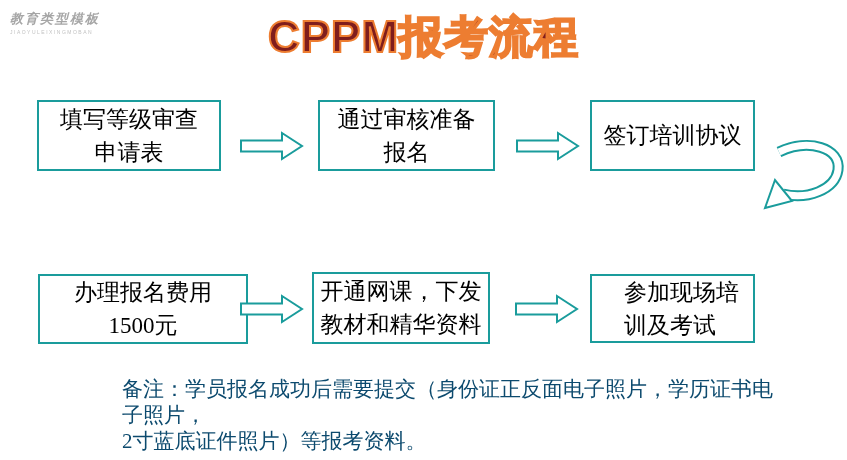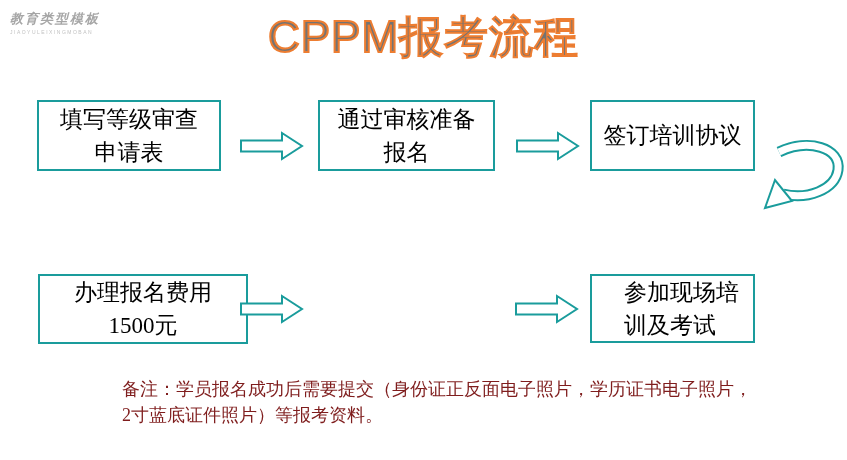--- a/index.html
+++ b/index.html
@@ -7,22 +7,22 @@
     position:relative;width:847px;height:460px;background:#ffffff;
     font-family:"Liberation Sans","DejaVu Sans",sans-serif;overflow:hidden;
   }
   
   .wm{position:absolute;left:10px;top:10px;color:#a9a9a9;}
   .wm-title{font-size:13px;font-weight:bold;font-style:italic;letter-spacing:2px;color:#a6a6a6;}
   .wm-sub{font-size:5px;letter-spacing:1.5px;color:#c2c2c2;margin-top:1px;}
   
   .title{
     position:absolute;left:0;right:0;top:8px;text-align:center;
-    font-size:44px;font-weight:normal;letter-spacing:1px;
-    color:#737373;-webkit-text-stroke:2px #ed7d31;
+    font-size:44px;font-weight:bold;letter-spacing:1px;
+    color:#7f1d1d;-webkit-text-stroke:2px #ed7d31;
   }
   
   .box{
     position:absolute;background:#ffffff;border:2px solid #1a9c9c;
     display:flex;align-items:center;justify-content:center;
     font-family:"Liberation Serif","DejaVu Serif",serif;
     font-size:23px;line-height:33px;color:#000;
     text-align:center;white-space:pre-line;box-sizing:border-box;
   }
   .b1{left:37px;top:100px;width:184px;height:71px;}
@@ -35,21 +35,21 @@
   .arrow{position:absolute;width:64px;height:30px;}
   .a1{left:240px;top:131px;}
   .a2{left:516px;top:131px;}
   .a3{left:240px;top:294px;}
   .a4{left:515px;top:294px;}
   .wrap-arrow{position:absolute;left:763px;top:136px;width:82px;height:78px;}
   
   .note{
     position:absolute;left:122px;top:376px;width:660px;
     font-family:"Liberation Serif","DejaVu Serif",serif;
-    font-size:18px;line-height:26px;color:#7f1d1d;white-space:pre-line;
+    font-size:21px;line-height:26px;color:#0c4a6e;white-space:pre-line;
   }
 </style>
 </head>
 <body>
 
 <div class="slide">
 
   <div class="wm">
     <div class="wm-title">教育类型模板</div>
     <div class="wm-sub">JIAOYULEIXINGMOBAN</div>
@@ -79,20 +79,22 @@
     <polygon points="2,72 29,65 12,44" fill="#ffffff" stroke="#1a9c9c" stroke-width="2"></polygon>
   </svg>
 
   <div class="box b4">办理报名费用
 1500元</div>
 
   <svg class="arrow a3" viewBox="0 0 64 30">
     <polygon points="1,9.5 42,9.5 42,2 62,15 42,28 42,20.5 1,20.5" fill="#ffffff" stroke="#1a9c9c" stroke-width="2"></polygon>
   </svg>
 
+  <div class="box b5">开通网课，下发
+教材和精华资料</div>
 
   <svg class="arrow a4" viewBox="0 0 64 30">
     <polygon points="1,9.5 42,9.5 42,2 62,15 42,28 42,20.5 1,20.5" fill="#ffffff" stroke="#1a9c9c" stroke-width="2"></polygon>
   </svg>
 
   <div class="box b6">参加现场培
 训及考试</div>
 
   <div class="note">备注：学员报名成功后需要提交（身份证正反面电子照片，学历证书电子照片，
 2寸蓝底证件照片）等报考资料。</div>

